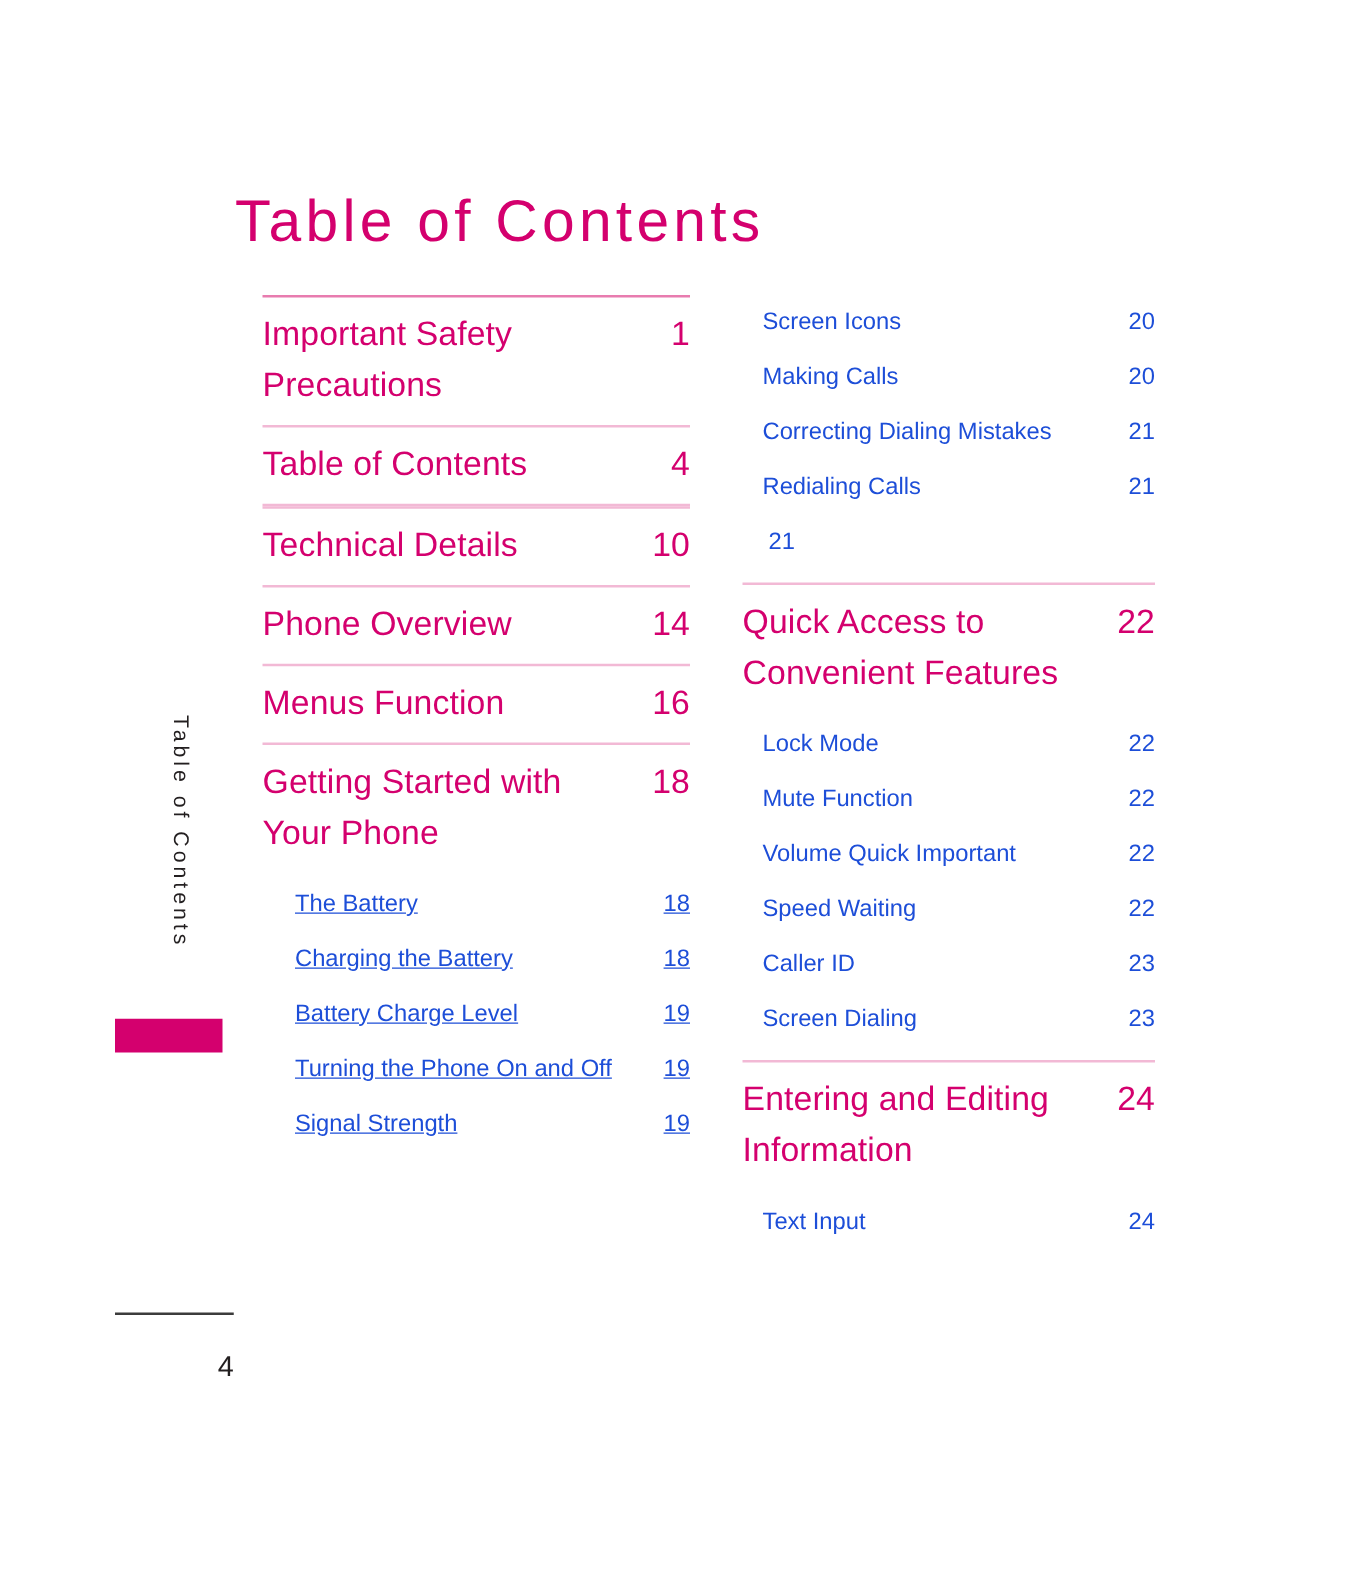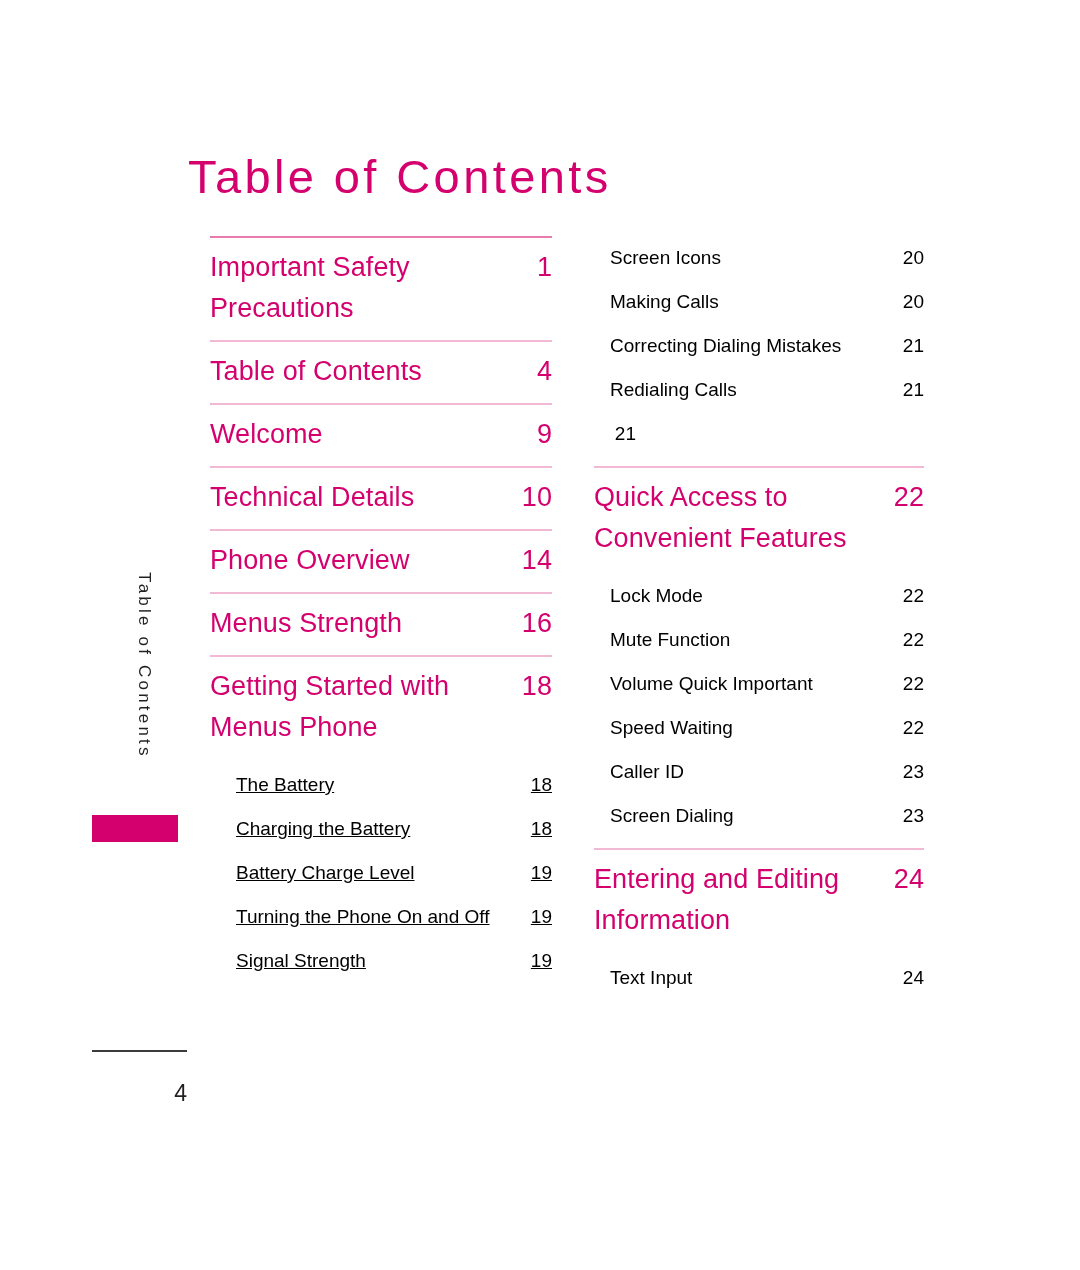--- a/index.html
+++ b/index.html
@@ -115,21 +115,21 @@
 
   
   .subentries {
     padding-top: 4px;
     padding-bottom: 10px;
   }
   .subentry {
     display: flex;
     justify-content: space-between;
     align-items: baseline;
-    color: #000000;
+    color: #1d4ed8;
     font-size: 19px;
     line-height: 22px;
     padding: 11px 0 11px 0;
   }
   #left-column .subentry  { padding-left: 26px; text-decoration: underline; }
   #right-column .subentry { padding-left: 16px; }
   .subentry .sub-title {
     flex: 1 1 auto;
     padding-right: 12px;
     white-space: nowrap;
@@ -176,43 +176,39 @@
         <span class="head-title">Important Safety Precautions</span>
         <span class="head-page">1</span>
       </div>
     </div>
     <div class="rule"></div>
     <div class="section-head">
       <span class="head-title">Table of Contents</span>
       <span class="head-page">4</span>
     </div>
     <div class="rule"></div>
-    <div class="section-head">
-      <span class="head-title">Welcome</span>
-      <span class="head-page">9</span>
-    </div>
     <div class="rule"></div>
     <div class="section-head">
       <span class="head-title">Technical Details</span>
       <span class="head-page">10</span>
     </div>
     <div class="rule"></div>
     <div class="section-head">
       <span class="head-title">Phone Overview</span>
       <span class="head-page">14</span>
     </div>
     <div class="rule"></div>
     <div class="section-head">
-      <span class="head-title">Menus Strength</span>
+      <span class="head-title">Menus Function</span>
       <span class="head-page">16</span>
     </div>
     <div class="rule"></div>
     <div class="section-head wrap">
       <div class="head-inner">
-        <span class="head-title">Getting Started with Menus Phone</span>
+        <span class="head-title">Getting Started with Your Phone</span>
         <span class="head-page">18</span>
       </div>
     </div>
     <div class="subentries">
       <div class="subentry">
         <span class="sub-title">The Battery</span>
         <span class="sub-page">18</span>
       </div>
       <div class="subentry">
         <span class="sub-title">Charging the Battery</span>

